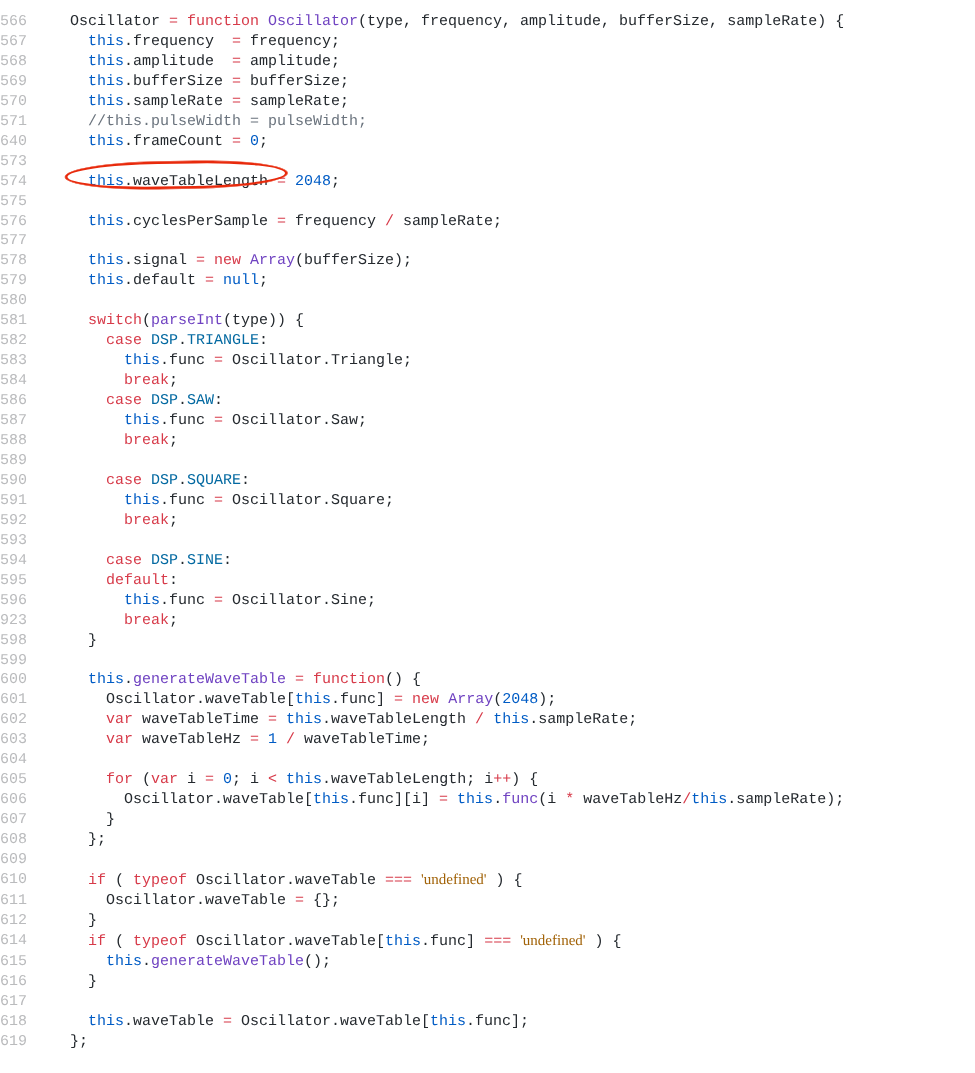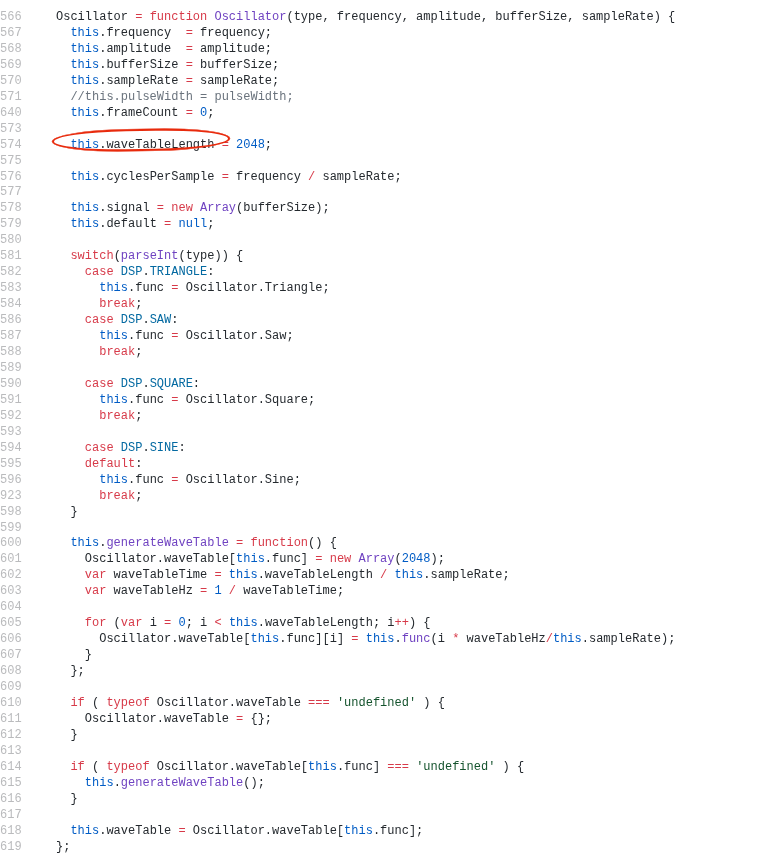--- a/index.html
+++ b/index.html
@@ -28,21 +28,21 @@
     flex-shrink: 0;
   }
   .code {
     flex: 1;
   }
   .tok-kw   { color: #d73a49; }
   .tok-fn   { color: #6f42c1; }
   .tok-cls  { color: #6f42c1; }
   .tok-this { color: #005cc5; }
   .tok-num  { color: #005cc5; }
-  .tok-str  { color: #14532d; }
+  .tok-str  { color: #a16207; font-family: Liberation Serif, serif; }
   .tok-const{ color: #0369a1; }
   .tok-com  { color: #6a737d; }
   .tok-def  { color: #24292e; }
 
   .highlight-circle {
     position: absolute;
     border: 2.5px solid #e82a0c;
     border-radius: 50% / 60%;
     pointer-events: none;
     transform: rotate(-1deg);
@@ -93,21 +93,20 @@
       <div class="line"><span class="lnum">603</span><span class="code">    <span class="tok-kw">var</span><span class="tok-def"> waveTableHz </span><span class="tok-kw">=</span><span class="tok-def"> </span><span class="tok-num">1</span><span class="tok-def"> </span><span class="tok-kw">/</span><span class="tok-def"> waveTableTime;</span></span></div>
       <div class="line"><span class="lnum">604</span><span class="code"></span></div>
       <div class="line"><span class="lnum">605</span><span class="code">    <span class="tok-kw">for</span><span class="tok-def"> (</span><span class="tok-kw">var</span><span class="tok-def"> i </span><span class="tok-kw">=</span><span class="tok-def"> </span><span class="tok-num">0</span><span class="tok-def">; i </span><span class="tok-kw">&lt;</span><span class="tok-def"> </span><span class="tok-this">this</span><span class="tok-def">.waveTableLength; i</span><span class="tok-kw">++</span><span class="tok-def">) {</span></span></div>
       <div class="line"><span class="lnum">606</span><span class="code">      <span class="tok-def">Oscillator.waveTable[</span><span class="tok-this">this</span><span class="tok-def">.func][i] </span><span class="tok-kw">=</span><span class="tok-def"> </span><span class="tok-this">this</span><span class="tok-def">.</span><span class="tok-fn">func</span><span class="tok-def">(i </span><span class="tok-kw">*</span><span class="tok-def"> waveTableHz</span><span class="tok-kw">/</span><span class="tok-this">this</span><span class="tok-def">.sampleRate);</span></span></div>
       <div class="line"><span class="lnum">607</span><span class="code">    <span class="tok-def">}</span></span></div>
       <div class="line"><span class="lnum">608</span><span class="code">  <span class="tok-def">};</span></span></div>
       <div class="line"><span class="lnum">609</span><span class="code"></span></div>
       <div class="line"><span class="lnum">610</span><span class="code">  <span class="tok-kw">if</span><span class="tok-def"> ( </span><span class="tok-kw">typeof</span><span class="tok-def"> Oscillator.waveTable </span><span class="tok-kw">===</span><span class="tok-def"> </span><span class="tok-str">'undefined'</span><span class="tok-def"> ) {</span></span></div>
       <div class="line"><span class="lnum">611</span><span class="code">    <span class="tok-def">Oscillator.waveTable </span><span class="tok-kw">=</span><span class="tok-def"> {};</span></span></div>
       <div class="line"><span class="lnum">612</span><span class="code">  <span class="tok-def">}</span></span></div>
-      <div class="line"><span class="lnum">613</span><span class="code"></span></div>
       <div class="line"><span class="lnum">614</span><span class="code">  <span class="tok-kw">if</span><span class="tok-def"> ( </span><span class="tok-kw">typeof</span><span class="tok-def"> Oscillator.waveTable[</span><span class="tok-this">this</span><span class="tok-def">.func] </span><span class="tok-kw">===</span><span class="tok-def"> </span><span class="tok-str">'undefined'</span><span class="tok-def"> ) {</span></span></div>
       <div class="line"><span class="lnum">615</span><span class="code">    <span class="tok-this">this</span><span class="tok-def">.</span><span class="tok-fn">generateWaveTable</span><span class="tok-def">();</span></span></div>
       <div class="line"><span class="lnum">616</span><span class="code">  <span class="tok-def">}</span></span></div>
       <div class="line"><span class="lnum">617</span><span class="code"></span></div>
       <div class="line"><span class="lnum">618</span><span class="code">  <span class="tok-this">this</span><span class="tok-def">.waveTable </span><span class="tok-kw">=</span><span class="tok-def"> Oscillator.waveTable[</span><span class="tok-this">this</span><span class="tok-def">.func];</span></span></div>
       <div class="line"><span class="lnum">619</span><span class="code"><span class="tok-def">};</span></span></div>
     </div>
   <div class="highlight-circle" style="top: 129px; left: 52px; width: 174px; height: 18px;"></div>
 </div>
 

